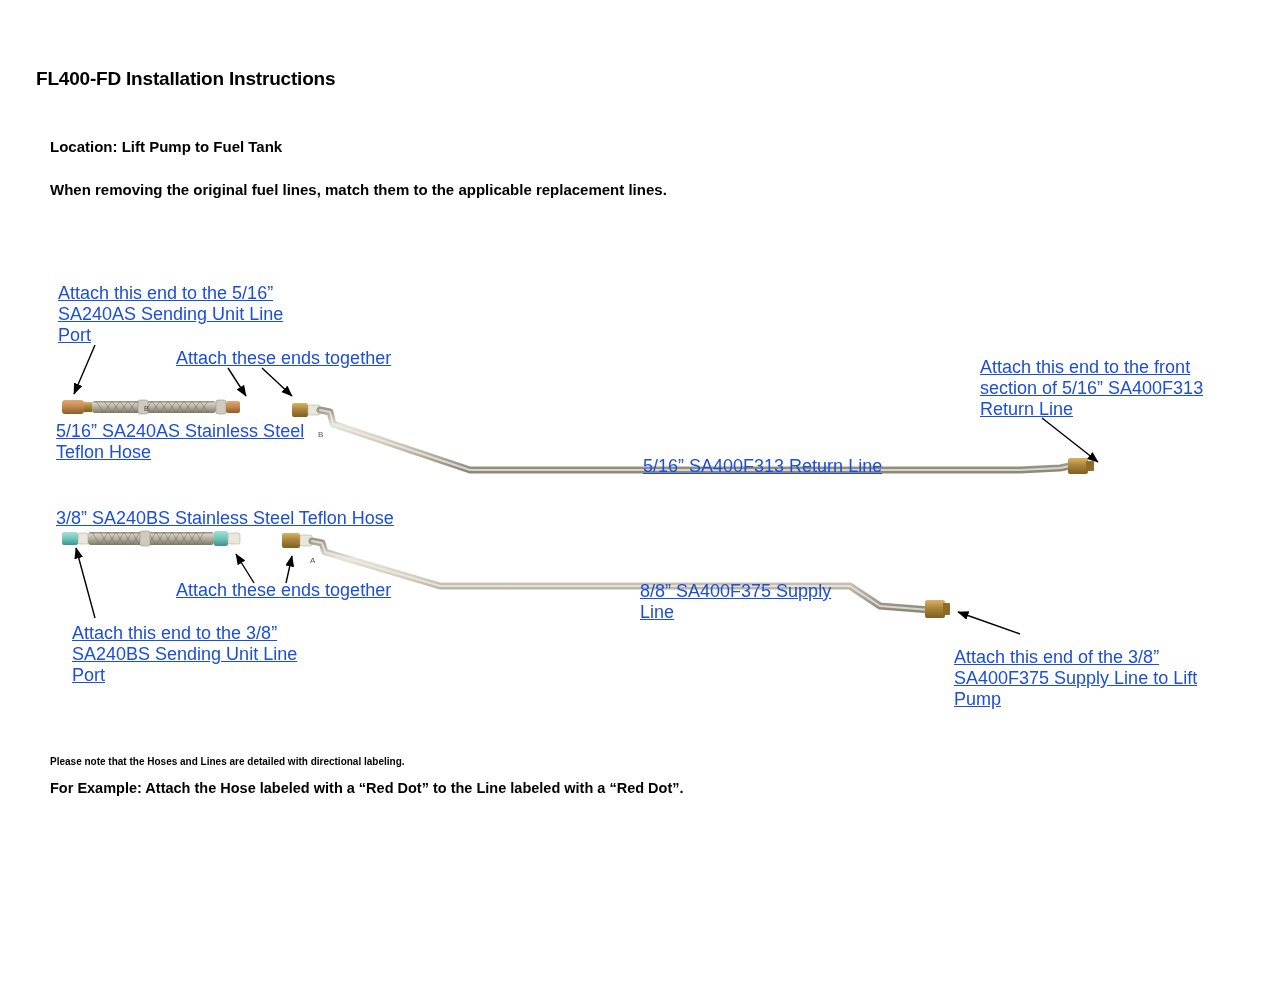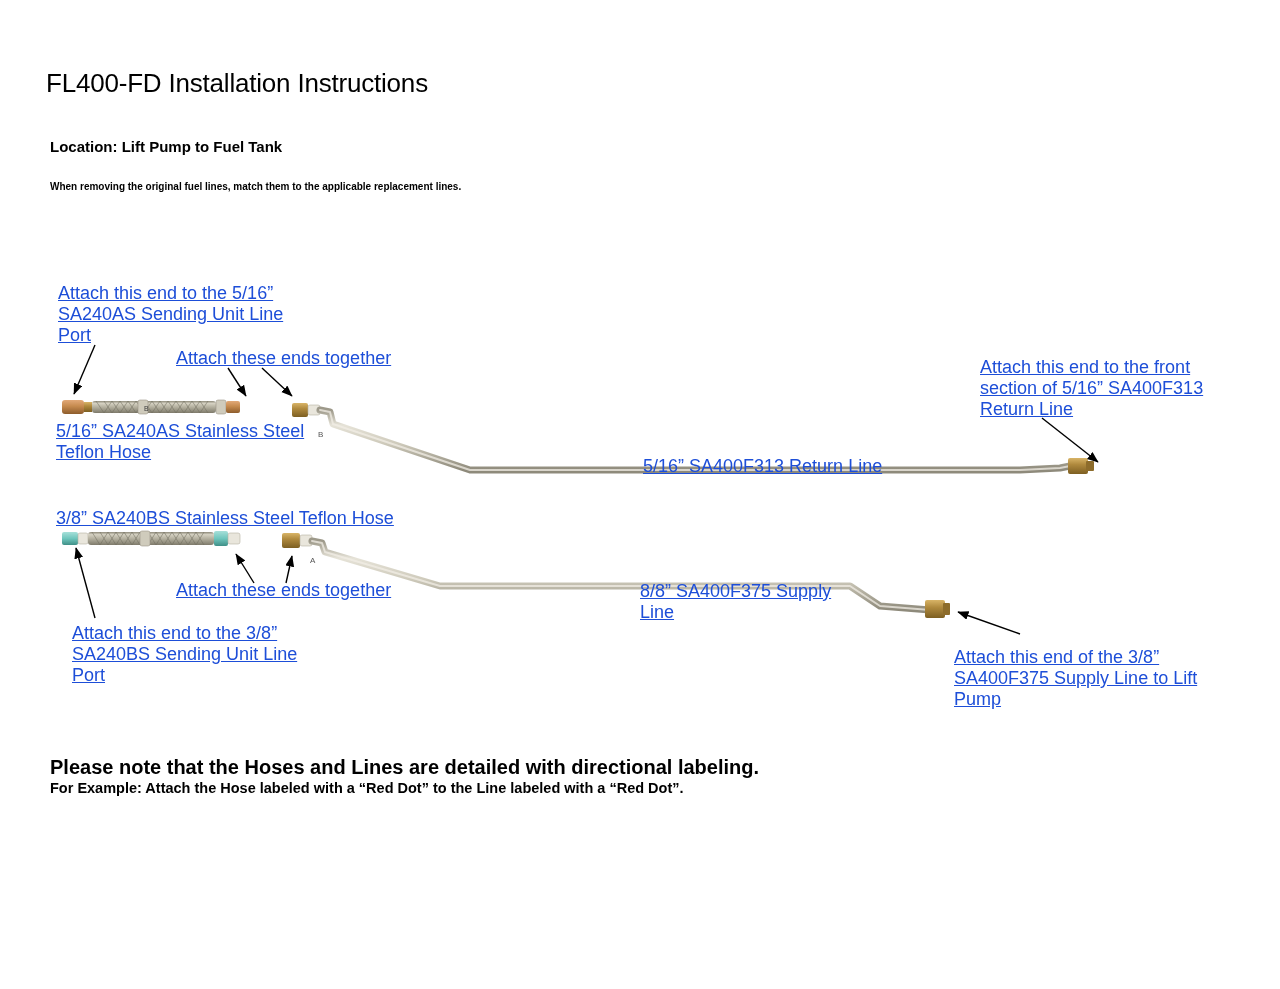--- a/index.html
+++ b/index.html
@@ -15,45 +15,45 @@
     color: #000000;
     overflow: hidden;
   }
   .page {
     position: absolute;
     inset: 0;
   }
   
   .title {
     position: absolute;
-    left: 46px;
+    left: 36px;
     top: 68px;
-    font-size: 26px;
-    font-weight: normal;
+    font-size: 19px;
+    font-weight: bold;
     letter-spacing: -0.2px;
   }
   .subtitle {
     position: absolute;
     left: 50px;
     top: 138px;
     font-size: 15px;
     font-weight: bold;
   }
   .instruction {
     position: absolute;
     left: 50px;
     top: 181px;
+    font-size: 15px;
+    font-weight: bold;
+  }
+  .footnote1 {
+    position: absolute;
+    left: 50px;
+    top: 756px;
     font-size: 10px;
-    font-weight: bold;
-  }
-  .footnote1 {
-    position: absolute;
-    left: 50px;
-    top: 756px;
-    font-size: 20px;
     font-weight: bold;
   }
   .footnote2 {
     position: absolute;
     left: 50px;
     top: 780px;
     font-size: 14.5px;
     font-weight: bold;
   }
   

